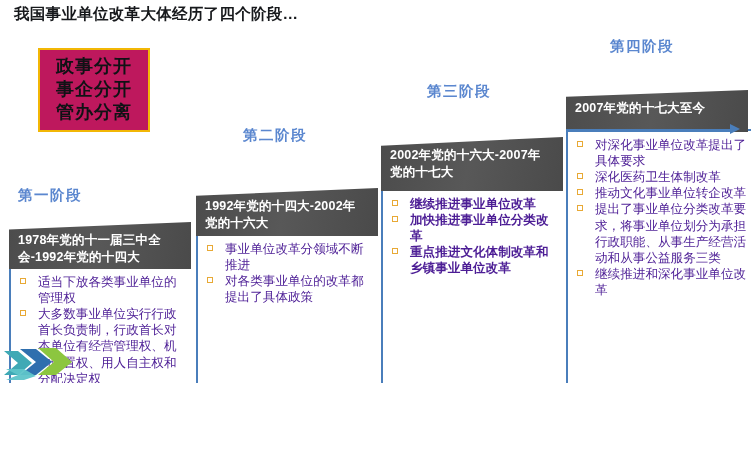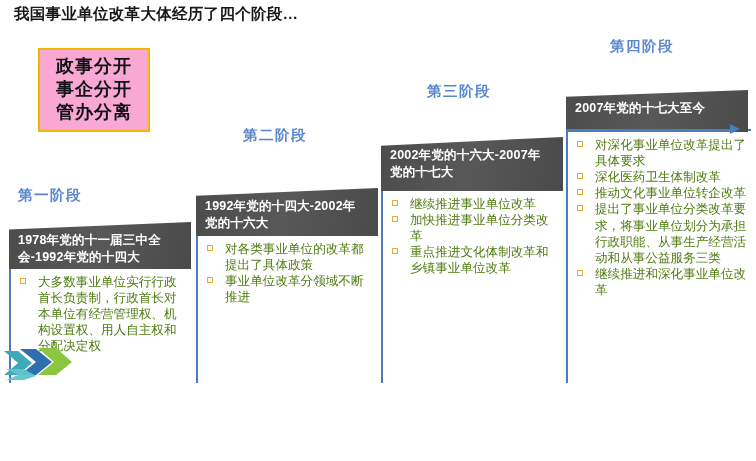--- a/index.html
+++ b/index.html
@@ -35,21 +35,21 @@
   }
 
   
   .callout {
     position: absolute;
     left: 38px;
     top: 48px;
     width: 112px;
     box-sizing: border-box;
     border: 2.5px solid #f2b705;
-    background: #f9a8d4;
+    background: #be185d;
     padding: 5px 6px 6px 6px;
     text-align: center;
     z-index: 40;
   }
   .callout-line {
     font-size: 18px;
     font-weight: bold;
     color: #101215;
     line-height: 1.27;
     letter-spacing: 1px;
@@ -99,21 +99,21 @@
 
   ul.bullets {
     list-style: none;
     margin: 0;
     padding: 6px 2px 0 7px;
   }
   ul.bullets li {
     position: relative;
     font-size: 12.6px;
     line-height: 1.28;
-    color: #4d7c0f;
+    color: #4c1d95;
     padding-left: 20px;
     margin-bottom: 0px;
     letter-spacing: 0px;
   }
   ul.bullets li .sq {
     position: absolute;
     left: 2px;
     top: 4px;
     width: 6px;
     height: 6px;
@@ -157,47 +157,51 @@
 
   <div class="arrow-line" style="left:566px; top:129px; width:166px;"></div>
   <div class="arrow-head" style="left:730px; top:124px;"></div>
 
   <div class="stage">
     <div class="stage-label" style="left:18px; top:171px;margin-top:15px;">第一阶段</div>
     <div class="panel" style="left:9px; top:266px; width:182px; height:195px;">
       <ul class="bullets">
         <li>
           <span class="sq"></span>
+          <span>适当下放各类事业单位的管理权</span>
+        </li>
+        <li>
+          <span class="sq"></span>
           <span>大多数事业单位实行行政首长负责制，行政首长对本单位有经营管理权、机构设置权、用人自主权和分配决定权</span>
         </li>
       </ul>
     </div>
     <div class="banner slant1" style="left:9px; top:222px; width:182px; height:47px;">1978年党的十一届三中全会-1992年党的十四大</div>
   </div>
 
   <div class="stage">
     <div class="stage-label" style="left:243px; top:126px;">第二阶段</div>
     <div class="panel" style="left:196px; top:233px; width:182px; height:228px;">
       <ul class="bullets">
         <li>
           <span class="sq"></span>
+          <span>事业单位改革分领域不断推进</span>
+        </li>
+        <li>
+          <span class="sq"></span>
           <span>对各类事业单位的改革都提出了具体政策</span>
         </li>
-        <li>
-          <span class="sq"></span>
-          <span>事业单位改革分领域不断推进</span>
-        </li>
       </ul>
     </div>
     <div class="banner slant1" style="left:196px; top:188px; width:182px; height:48px;">1992年党的十四大-2002年党的十六大</div>
   </div>
 
   <div class="stage">
     <div class="stage-label" style="left:427px; top:82px;">第三阶段</div>
-    <div class="panel" style="left:381px; top:188px; width:182px; height:273px;">
+    <div class="panel" style="left:381px; top:188px; width:182px; height:273px;font-weight:bold;">
       <ul class="bullets">
         <li>
           <span class="sq"></span>
           <span>继续推进事业单位改革</span>
         </li>
         <li>
           <span class="sq"></span>
           <span>加快推进事业单位分类改革</span>
         </li>
         <li>

